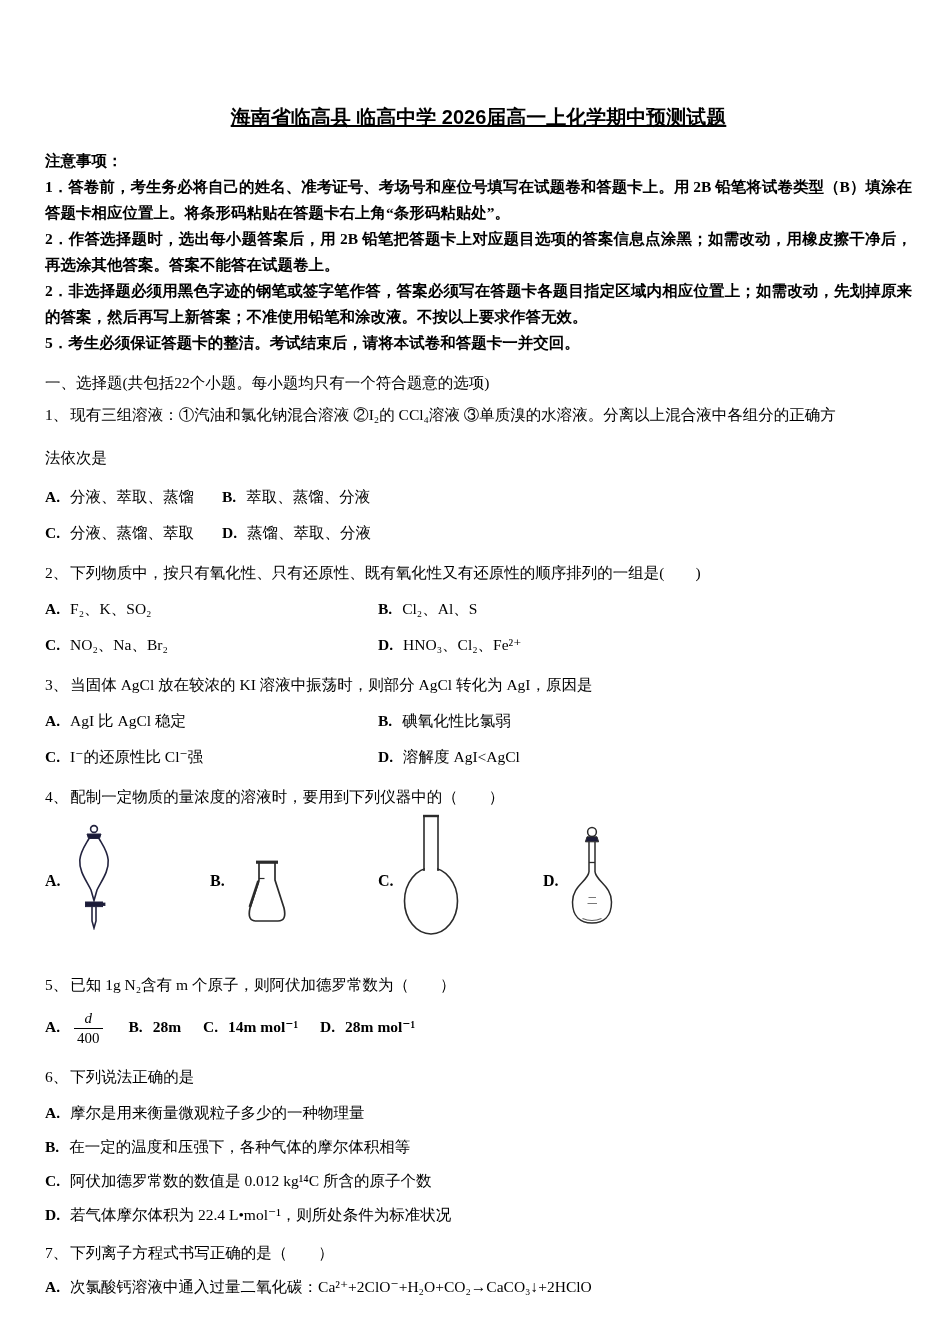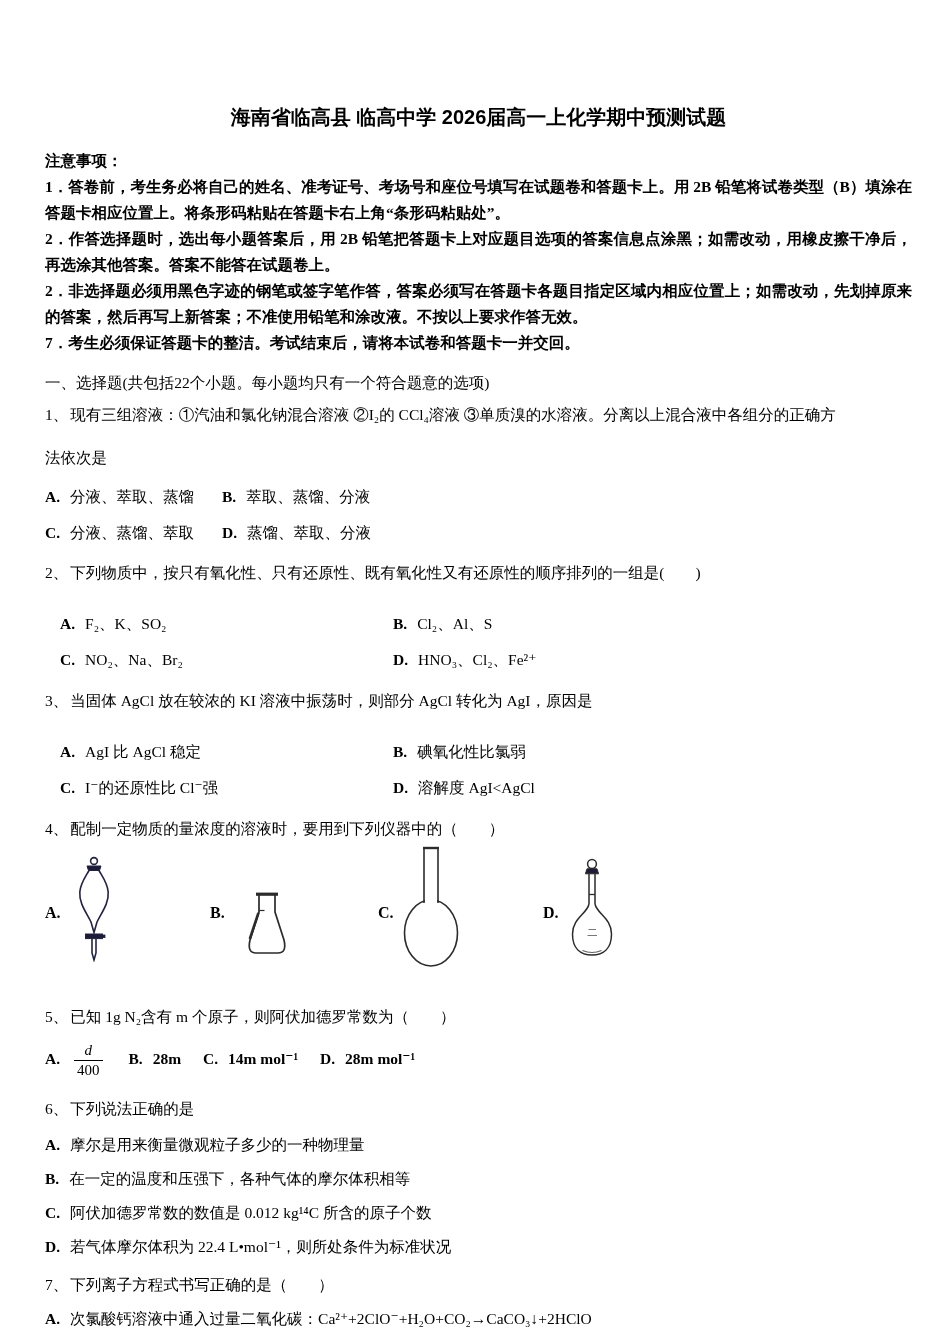--- a/index.html
+++ b/index.html
@@ -13,34 +13,35 @@
     color:#000;
     font-size:15.5px;
   }
   .title{
     margin:0;
     text-align:center;
     font-size:20px;
     font-weight:bold;
     line-height:30px;
     font-family:"Liberation Sans","DejaVu Sans",sans-serif;
+    text-decoration:underline;
   }
   .notice{margin-top:16px;}
   .notice p{margin:0;line-height:26px;text-align:justify;font-weight:bold;}
   .section-heading{margin:14px 0 0 0;line-height:26px;}
   .question{margin:0;}
   .stem{margin:14px 0 0 0;line-height:26px;}
   .stem .qnum{margin-right:2px;}
   .stem-cont{margin:17px 0 0 0;line-height:26px;}
   .opt-line{margin:10px 0 0 0;line-height:26px;}
   .opt-inline{margin-right:24px;}
   .opt-grid{
     display:grid;
     grid-template-columns:333px 1fr;
-    margin:15px;
+    margin:0;
   }
   .opt-grid p{margin:10px 0 0 0;line-height:26px;}
   .letter{font-weight:bold;margin-right:10px;}
   .bold{font-weight:bold;}
   
   .frac{
     display:inline-flex;flex-direction:column;align-items:center;
     vertical-align:middle;line-height:1.15;margin:0 4px;
     font-size:15px;
   }
@@ -57,21 +58,21 @@
 
 <div class="page">
 
   <h1 class="title">海南省临高县 临高中学 2026届高一上化学期中预测试题</h1>
 
   <div class="notice">
     <p>注意事项：</p>
     <p>1．答卷前，考生务必将自己的姓名、准考证号、考场号和座位号填写在试题卷和答题卡上。用 2B 铅笔将试卷类型（B）填涂在答题卡相应位置上。将条形码粘贴在答题卡右上角“条形码粘贴处”。</p>
     <p>2．作答选择题时，选出每小题答案后，用 2B 铅笔把答题卡上对应题目选项的答案信息点涂黑；如需改动，用橡皮擦干净后，再选涂其他答案。答案不能答在试题卷上。</p>
     <p>2．非选择题必须用黑色字迹的钢笔或签字笔作答，答案必须写在答题卡各题目指定区域内相应位置上；如需改动，先划掉原来的答案，然后再写上新答案；不准使用铅笔和涂改液。不按以上要求作答无效。</p>
-    <p>7．考生必须保证答题卡的整洁。考试结束后，请将本试卷和答题卡一并交回。</p>
+    <p>5．考生必须保证答题卡的整洁。考试结束后，请将本试卷和答题卡一并交回。</p>
   </div>
 
   <p class="section-heading">一、选择题(共包括22个小题。每小题均只有一个符合题意的选项)</p>
 
   <div class="question">
     <p class="stem" style="margin-top:6px;"><span class="qnum">1、</span><span>现有三组溶液：①汽油和氯化钠混合溶液 ②I₂的 CCl₄溶液 ③单质溴的水溶液。分离以上混合液中各组分的正确方</span></p>
     <p class="stem-cont">法依次是</p>
     <p class="opt-line" style="margin-top:13px;">
       <span class="opt-inline"><span class="letter">A.</span><span>分液、萃取、蒸馏</span></span>
       <span><span class="letter">B.</span><span>萃取、蒸馏、分液</span></span>

